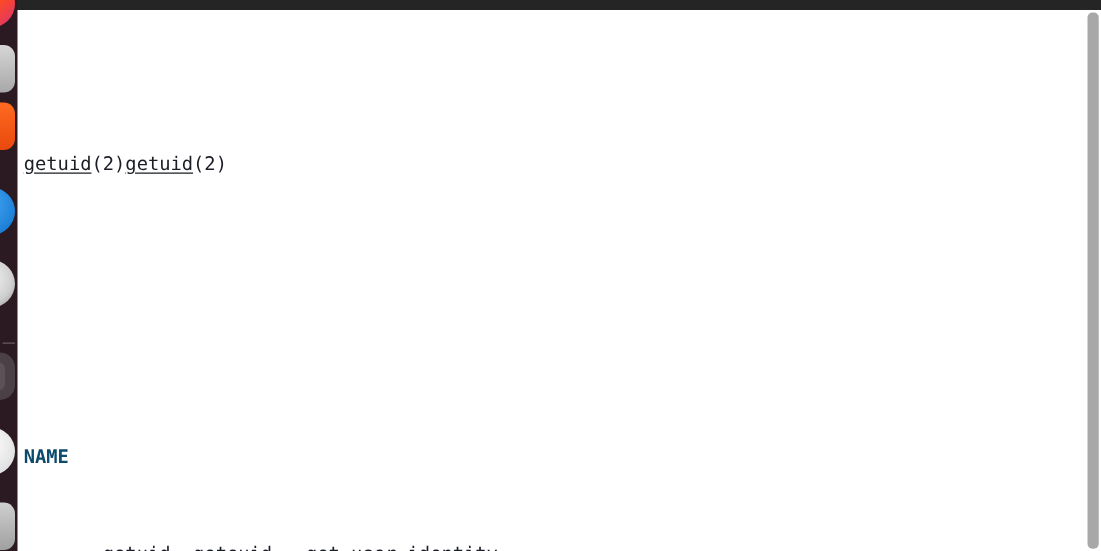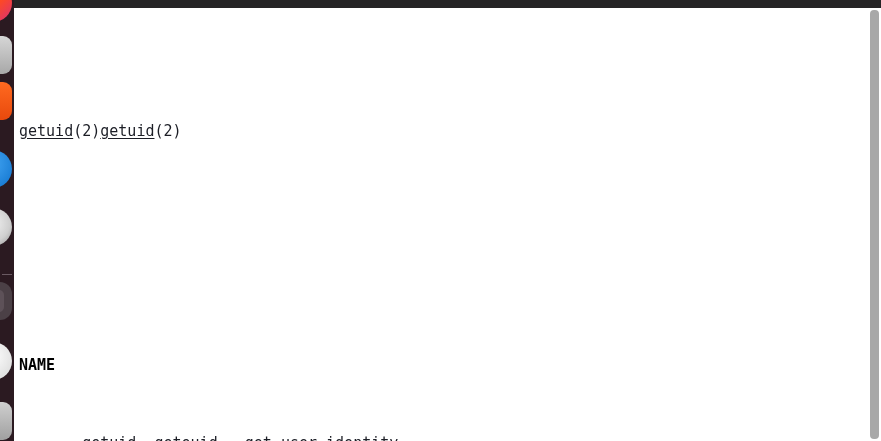--- a/index.html
+++ b/index.html
@@ -121,21 +121,21 @@
     width: 833px;
     height: 26px;
     align-items: center;
   }
   .hdr-left   { flex: 0 0 auto; }
   .hdr-center { flex: 1 1 auto; text-align: center; }
   .hdr-right  { flex: 0 0 auto; }
 
   .sec-head {
     font-weight: bold;
-    color: #000000;
+    color: #0c4a6e;
   }
   .ul   { text-decoration: underline; text-underline-offset: 2px; }
 
   
   .scrollbar-track {
     position: absolute;
     top: 8px;
     right: 0;
     width: 14px;
     height: 433px;

